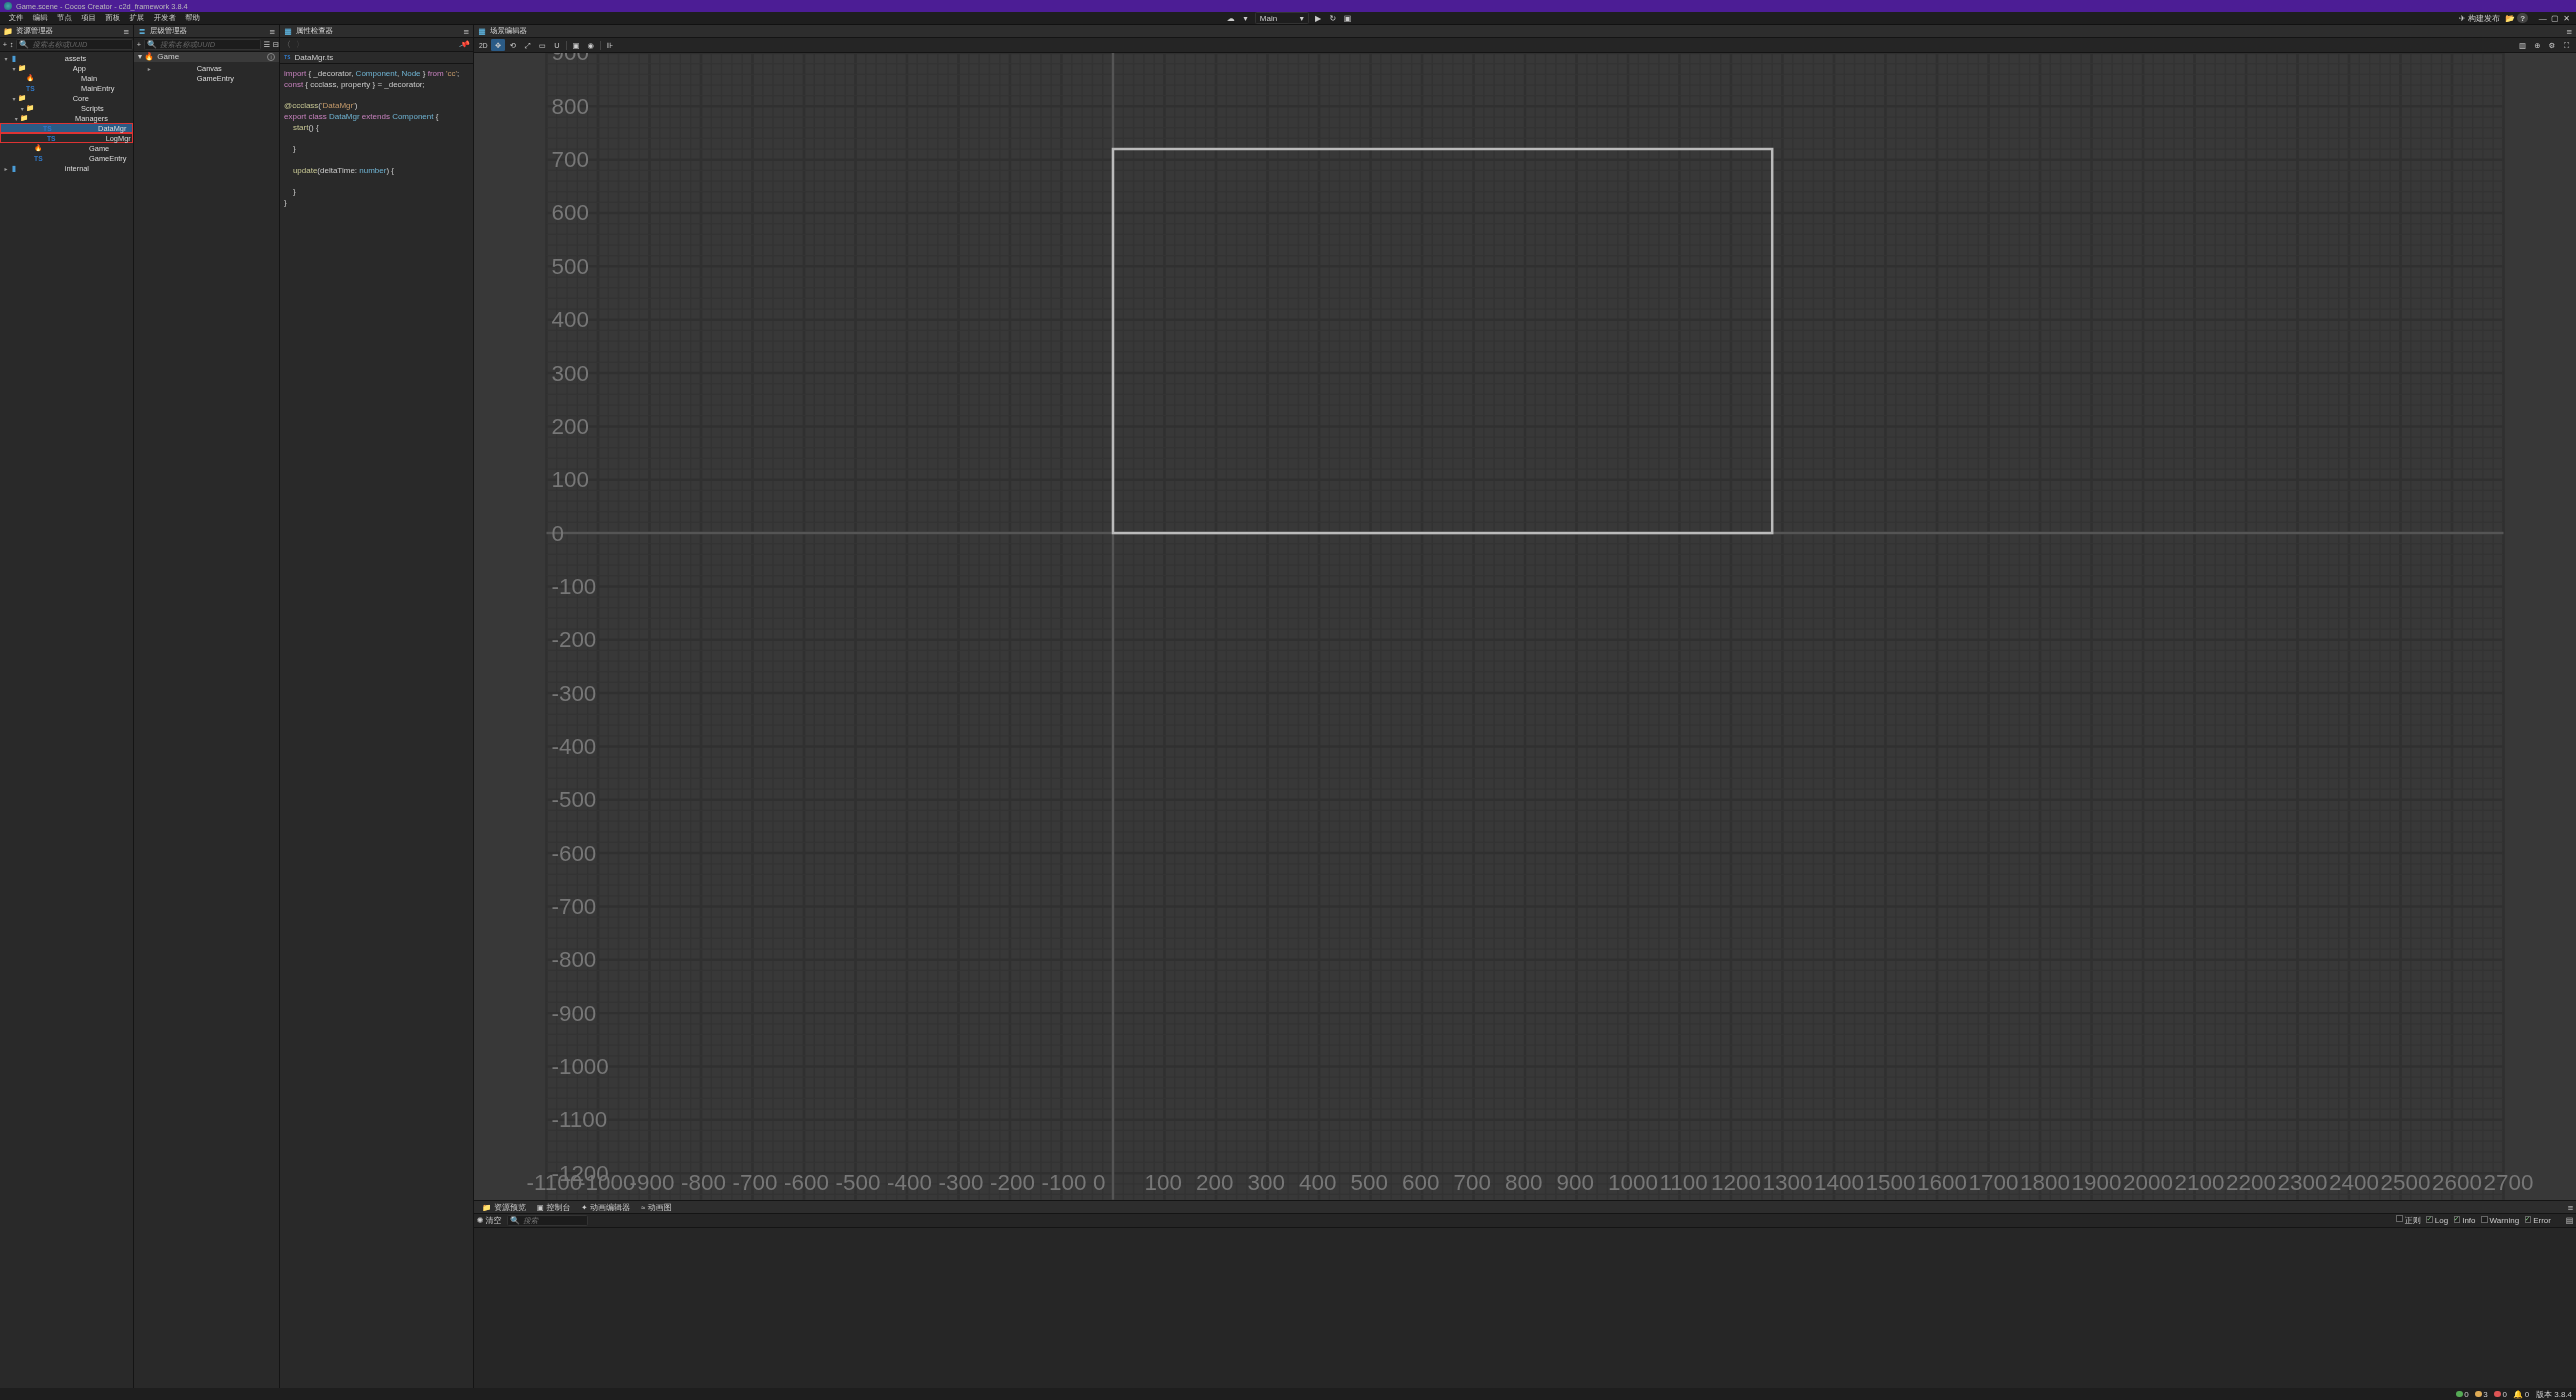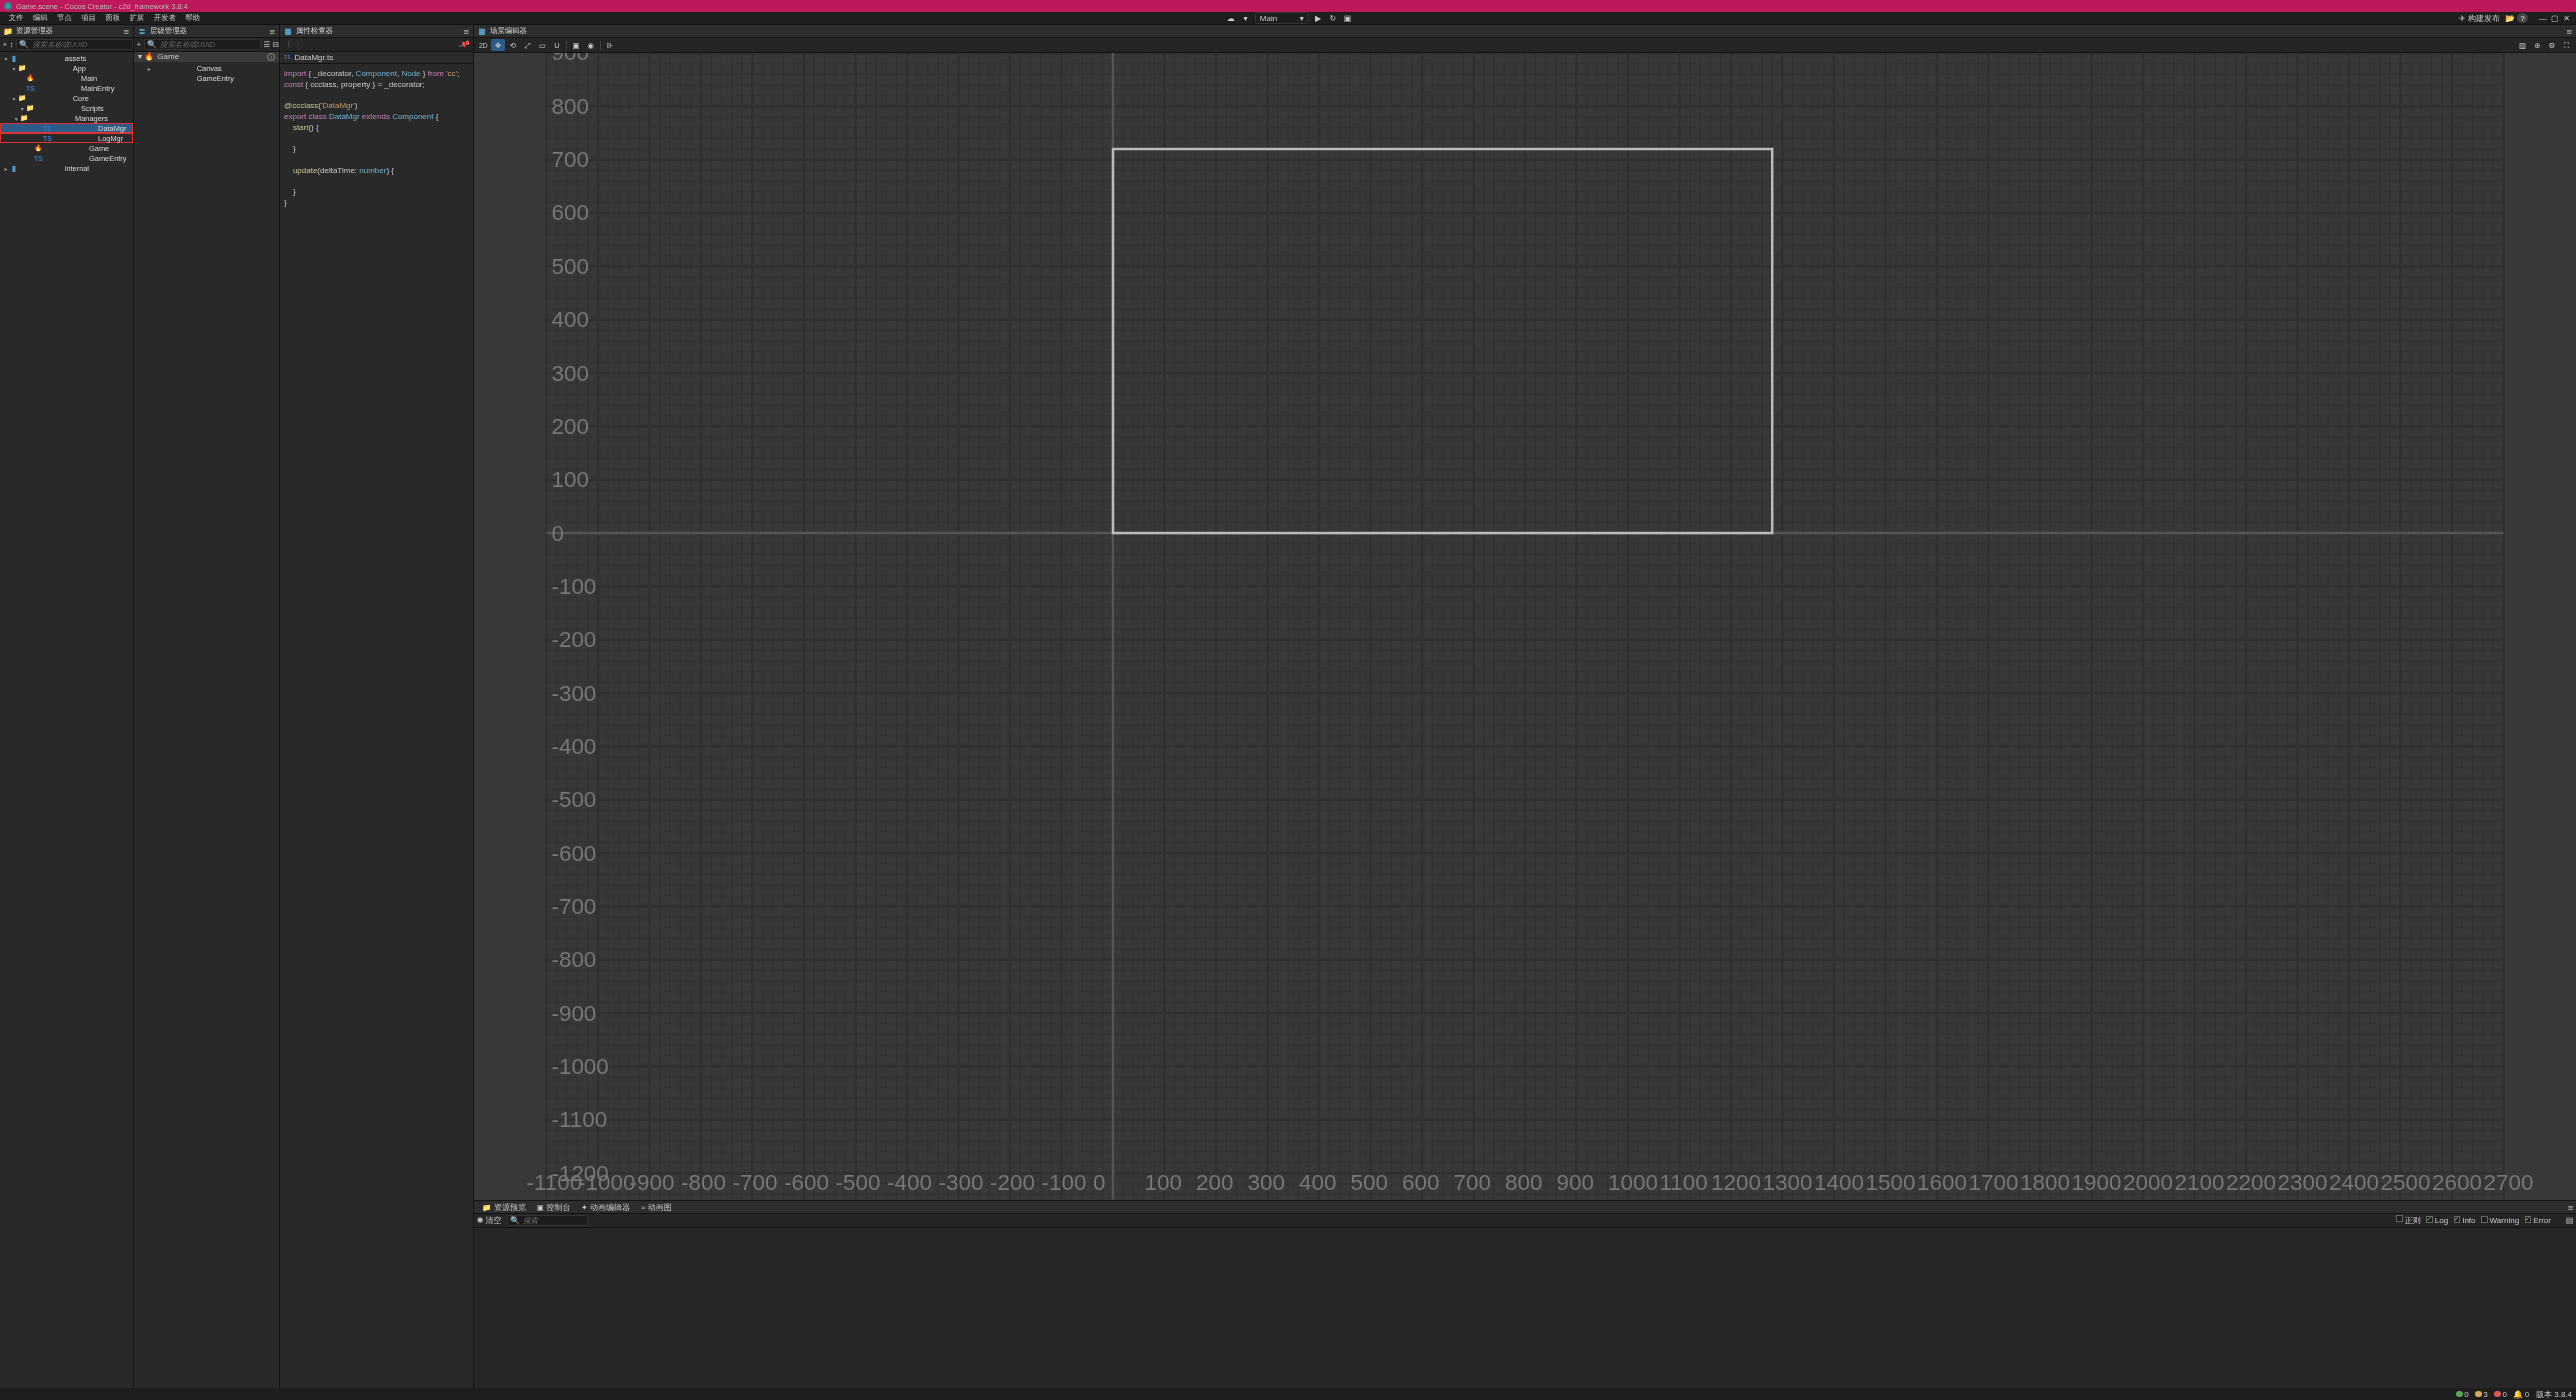--- a/index.html
+++ b/index.html
@@ -1,18 +1,18 @@
 <!DOCTYPE html>
 <html><head>
 <meta charset="utf-8">
 <style>
 * { margin:0; padding:0; box-sizing:border-box; font-family:"Microsoft YaHei",Arial,sans-serif; font-size:8px; color:#ccc; user-select:none; }
 html,body{width:100%;height:100%;background:#1e1e1e;overflow:hidden;}
 .root{display:flex;flex-direction:column;width:100vw;height:100vh;background:#2a2a2a;}
-.titlebar{display:flex;align-items:center;height:12px;background:#be185d;padding:0 4px;gap:4px;}
+.titlebar{display:flex;align-items:center;height:12px;background:#4c1d95;padding:0 4px;gap:4px;}
 .titlebar .logo{width:8px;height:8px;border-radius:50%;background:radial-gradient(circle,#4aa 0%,#267 100%);}
 .titlebar .title{color:#bbb;font-size:7.4px;}
 .menubar{display:flex;align-items:center;height:12px;background:#1e1e1e;padding:0 4px;gap:1.3px;}
 .menubar .item{padding:0.7px 4.7px;color:#ccc;font-size:7.4px;cursor:pointer;font-family:Liberation Serif, serif;}
 .menubar .spacer{flex:1;}
 .menubar .mid{display:flex;align-items:center;gap:4px;margin-right:81px;}
 .menubar .dd{display:flex;align-items:center;gap:2.7px;background:#1e1e1e;border:0.7px solid #333;padding:0.7px 4px;border-radius:1.3px;min-width:54px;justify-content:space-between;}
 .menubar .iconbtn{width:10.7px;height:10.7px;display:flex;align-items:center;justify-content:center;color:#ccc;cursor:pointer;}
 .menubar .pill{display:flex;align-items:center;gap:2.7px;padding:0.7px 4px;cursor:pointer;color:#bbb;}
 .menubar .help{width:10.7px;height:10.7px;border-radius:50%;background:#444;display:flex;align-items:center;justify-content:center;font-weight:bold;}
@@ -184,21 +184,21 @@
           <div class="trow" style="padding-left: 13px;">
             <span class="twist">▾</span>
             <span class="ficon ic-fld2">📁</span>
             <span class="lbl">Managers</span>
           </div>
           <div class="trow sel hl-red" style="padding-left: 35px;">
             <span class="twist"></span>
             <span class="ficon ic-ts">TS</span>
             <span class="lbl">DataMgr</span>
           </div>
-          <div class="trow hl-red" style="padding-left: 35px;">
+          <div class="trow hl-red" style="padding-left: 35px; justify-content: space-between;">
             <span class="twist"></span>
             <span class="ficon ic-ts">TS</span>
             <span class="lbl">LogMgr</span>
           </div>
           <div class="trow" style="padding-left: 27px;">
             <span class="twist"></span>
             <span class="ficon ic-fire">🔥</span>
             <span class="lbl">Game</span>
           </div>
           <div class="trow" style="padding-left: 27px;">

